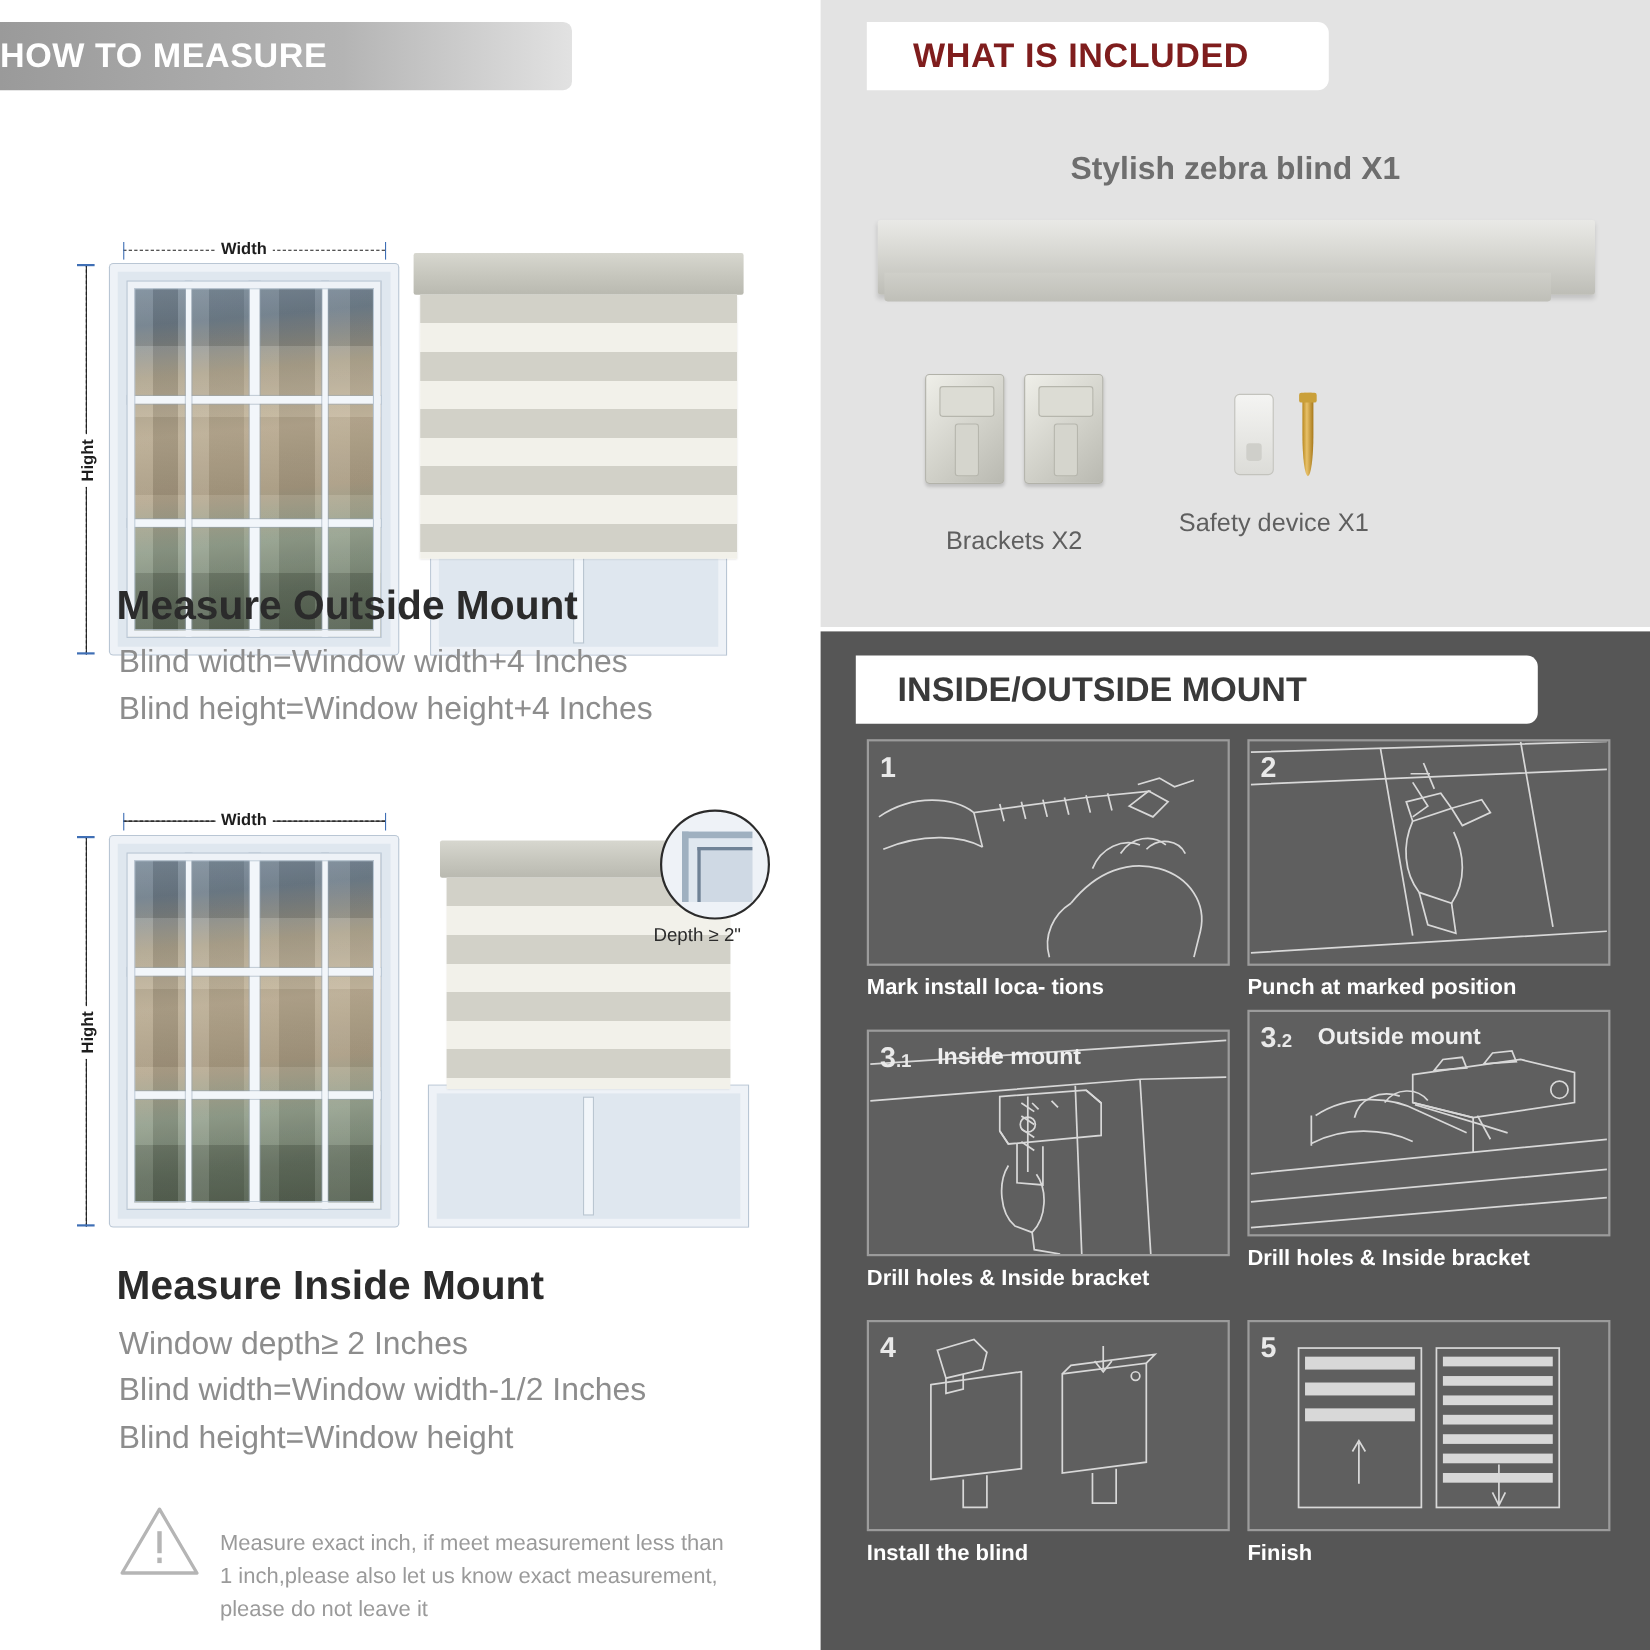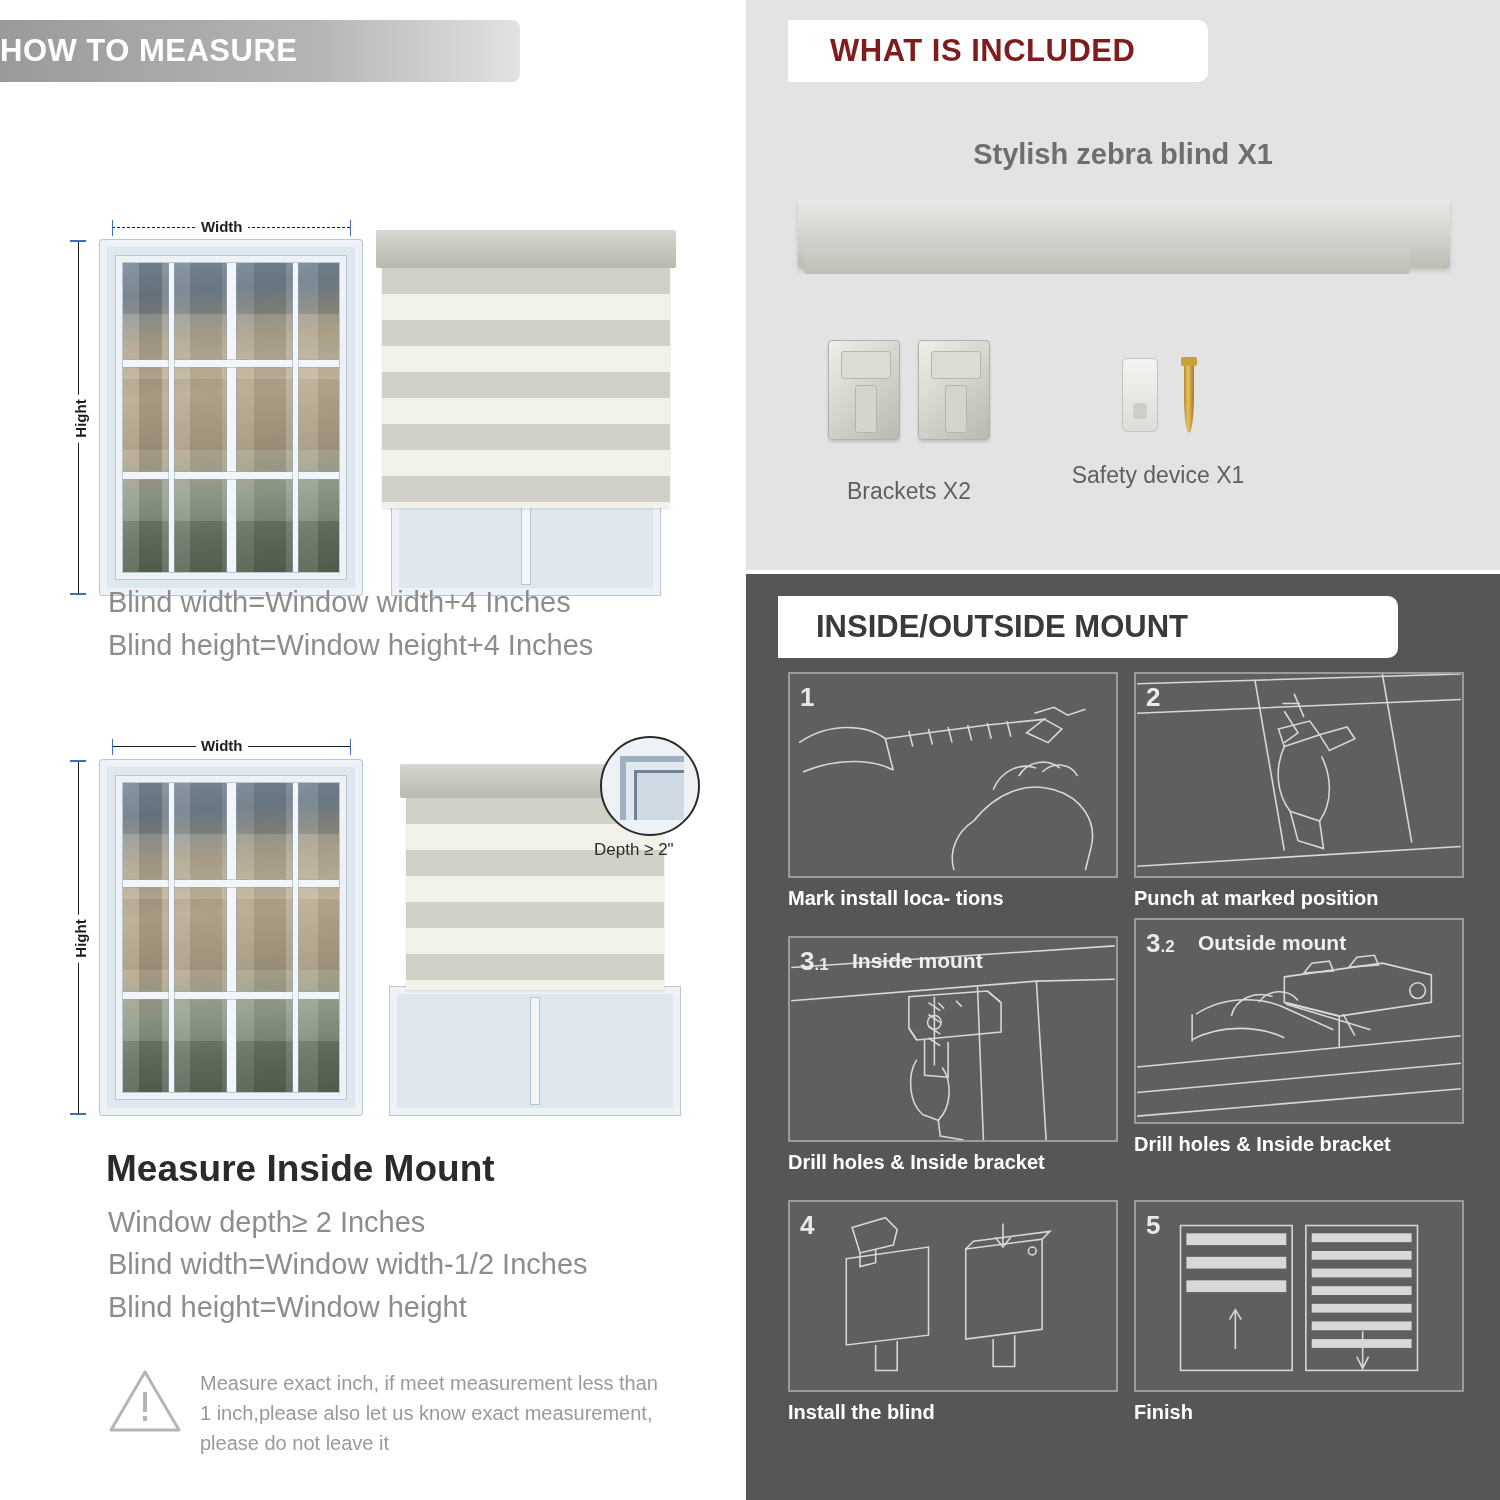--- a/index.html
+++ b/index.html
@@ -84,21 +84,21 @@
     position: absolute; font-size: 37px; color: #2b2b2b; font-weight: bold;
   }
   p.section-line {
     position: absolute; font-size: 29px; color: #8d8d8d;
   }
   .note { position: absolute; display: flex; gap: 18px; align-items: flex-start; }
   .note .tri {
     width: 74px; height: 66px; flex: 0 0 74px; position: relative;
   }
   .note .tri svg { width: 74px; height: 66px; }
-  .note .txt { font-size: 20px; color: #9a9a9a; line-height: 1.5; }
+  .note .txt { font-size: 20px; color: #9a9a9a; line-height: 1.5; margin-top: 20px; }
 
   
   .included-panel {
     position: absolute; left: 746px; top: 0; width: 754px; height: 570px;
     background: #e3e3e3;
   }
   .banner-included {
     position: absolute; left: 42px; top: 20px; width: 420px; height: 62px;
     background: #ffffff; border-radius: 0 10px 10px 0;
     color: #7f1d1d; font-size: 31px; font-weight: bold; letter-spacing: .5px;
@@ -227,20 +227,21 @@
       <div class="blind" style="position:absolute;left:376px;top:130px;width:300px;height:365px;">
         <div class="winlower" style="left:16px;right:16px;bottom:0;height:110px;">
           <div class="pane" style="inset:4px;"></div>
           <div class="mullion-v" style="left:50%;top:4px;bottom:4px;width:8px;margin-left:-4px;"></div>
         </div>
         <div class="head"></div>
         <div class="fabric" style="height:240px;"></div>
       </div>
     </div>
 
+    <h2 class="section-title" style="left:106px;top:530px;">Measure Outside Mount</h2>
     <p class="section-line" style="left:108px;top:586px;">Blind width=Window width+4 Inches</p>
     <p class="section-line" style="left:108px;top:629px;">Blind height=Window height+4 Inches</p>
 
     <div class="measure-fig" style="left:0;top:716px;width:742px;height:420px;">
 
       <div class="dim-line" style="left:112px;top:30px;width:238px;height:0;border-top:1px dashed #1d1d1d;"></div>
       <div class="dim-line dim-v" style="left:112px;top:23px;height:16px;background:#3f6fb5;"></div>
       <div class="dim-line dim-v" style="left:350px;top:23px;height:16px;background:#3f6fb5;"></div>
       <div class="dim-label" style="left:196px;top:21px;">Width</div>
 
@@ -296,21 +297,21 @@
     <div class="banner-included">
       <span>WHAT IS INCLUDED</span>
     </div>
 
     <div class="ip-title">Stylish zebra blind X1</div>
 
     <div class="blind-bar"></div>
 
     <div class="parts-row">
 
-      <div class="part" style="left:39px;top:0;width:248px;">
+      <div class="part" style="left:52px;top:0;width:248px;">
         <div style="display:flex;justify-content:center;gap:18px;height:110px;align-items:flex-start;">
           <div class="bracket"></div>
           <div class="bracket"></div>
         </div>
         <div class="part-label" style="margin-top:28px;">Brackets X2</div>
       </div>
 
       <div class="part" style="left:288px;top:0;width:248px;">
         <div style="display:flex;justify-content:center;gap:26px;height:110px;align-items:center;">
           <div class="safety"></div>

